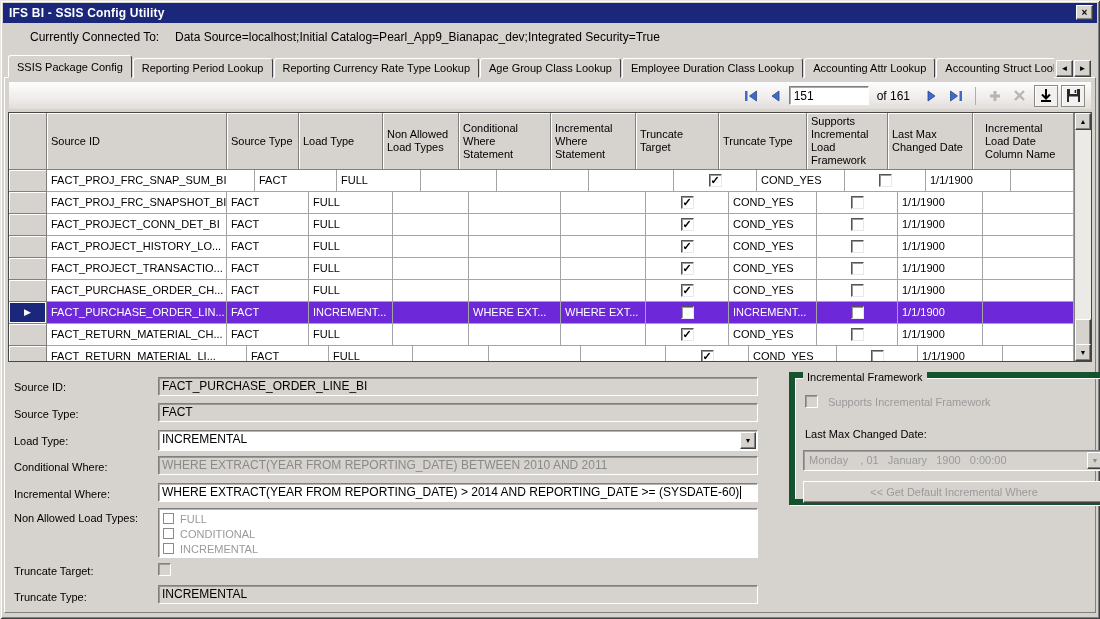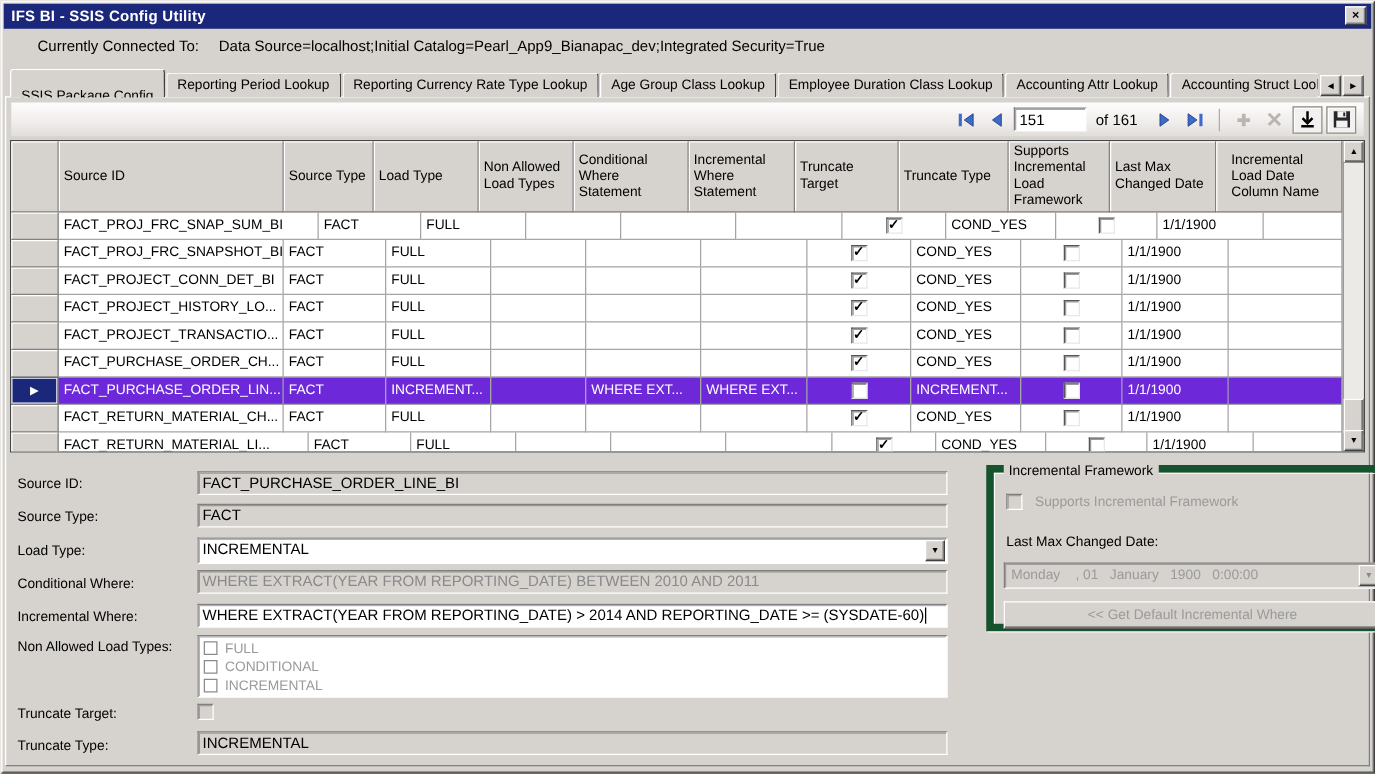--- a/index.html
+++ b/index.html
@@ -16,35 +16,35 @@
     font-size:10px; font-weight:bold; color:#000; line-height:12px; text-align:center; cursor:default; font-family:"Liberation Sans",sans-serif; }
 
   
   .conn-label { position:absolute; left:30px; top:30px; font-size:12px; color:#000; }
   .conn-value { position:absolute; left:175px; top:30px; font-size:12px; color:#000; }
 
   
   .tabstrip { position:absolute; left:8px; top:55px; height:23px; display:flex; align-items:flex-end; z-index:3; max-width:1046px; overflow:hidden; }
   .tab { flex:0 0 auto; background:#d6d3ce; border:1px solid; border-color:#fff #404040 #d6d3ce #fff;
     border-radius:3px 3px 0 0; padding:3px 8px 3px 8px; font-size:11px; color:#000; margin-right:1px; height:20px; white-space:nowrap; }
-  .tab.active { height:23px; padding-top:15px; font-weight:normal; position:relative; z-index:4; box-shadow:0 1px 0 #d6d3ce; }
+  .tab.active { height:23px; padding-top:5px; font-weight:normal; position:relative; z-index:4; box-shadow:0 1px 0 #d6d3ce; }
   .tabscroll { position:absolute; top:60px; width:17px; height:17px; background:#d6d3ce; border:1px solid; border-color:#fff #404040 #404040 #fff;
     box-shadow: inset -1px -1px 0 #808080; font-size:8px; line-height:14px; text-align:center; color:#000; z-index:5; padding:0; }
   .tabscroll.left { right:27px; } .tabscroll.right { right:9px; }
 
   
   .page-panel { position:absolute; left:4px; top:77px; width:1092px; height:536px; background:#d6d3ce;
     border:1px solid; border-color:#fff #808080 #808080 #fff; z-index:0; }
 
   
   .toolbar { position:absolute; left:9px; top:82px; width:1082px; height:27px; z-index:2;
     background:linear-gradient(#fefdfd,#efeceb 60%,#e2deda); display:flex; align-items:center; justify-content:flex-end; padding-right:6px; }
   .tb-btn { width:24px; height:22px; background:transparent; border:1px solid transparent; display:flex; align-items:center; justify-content:center; padding:0; }
   .tb-btn.bordered { background:#f3f1ef; border:1px solid #8e8a84; box-shadow: inset 1px 1px 0 #fff; margin-left:3px; }
-  .rec-input { width:58px; height:19px; background:#fff; border:1px solid; border-color:#808080 #fff #fff #808080;
+  .rec-input { width:80px; height:19px; background:#fff; border:1px solid; border-color:#808080 #fff #fff #808080;
     box-shadow: inset 1px 1px 0 rgba(64,64,64,.45); font-size:12px; font-family:"Liberation Sans",sans-serif; padding:0 0 0 4px; margin:0 2px; }
   .rec-of { font-size:12px; color:#000; margin:0 10px 0 6px; }
   .tb-sep { width:1px; height:18px; background:#b0aca6; margin:0 7px; }
 
   
   .grid { position:absolute; left:8px; top:112px; width:1084px; height:250px; background:#fff;
     border:1px solid #474747; overflow:hidden; z-index:2; }
   .grid-header { display:flex; width:calc(100% - 17px); height:57px; }
   .hcell { background:#d6d3ce; border-right:1px solid #808080; border-bottom:1px solid #808080;
     box-shadow: inset 1px 1px 0 #fff; font-size:11px; line-height:13px; color:#000;

